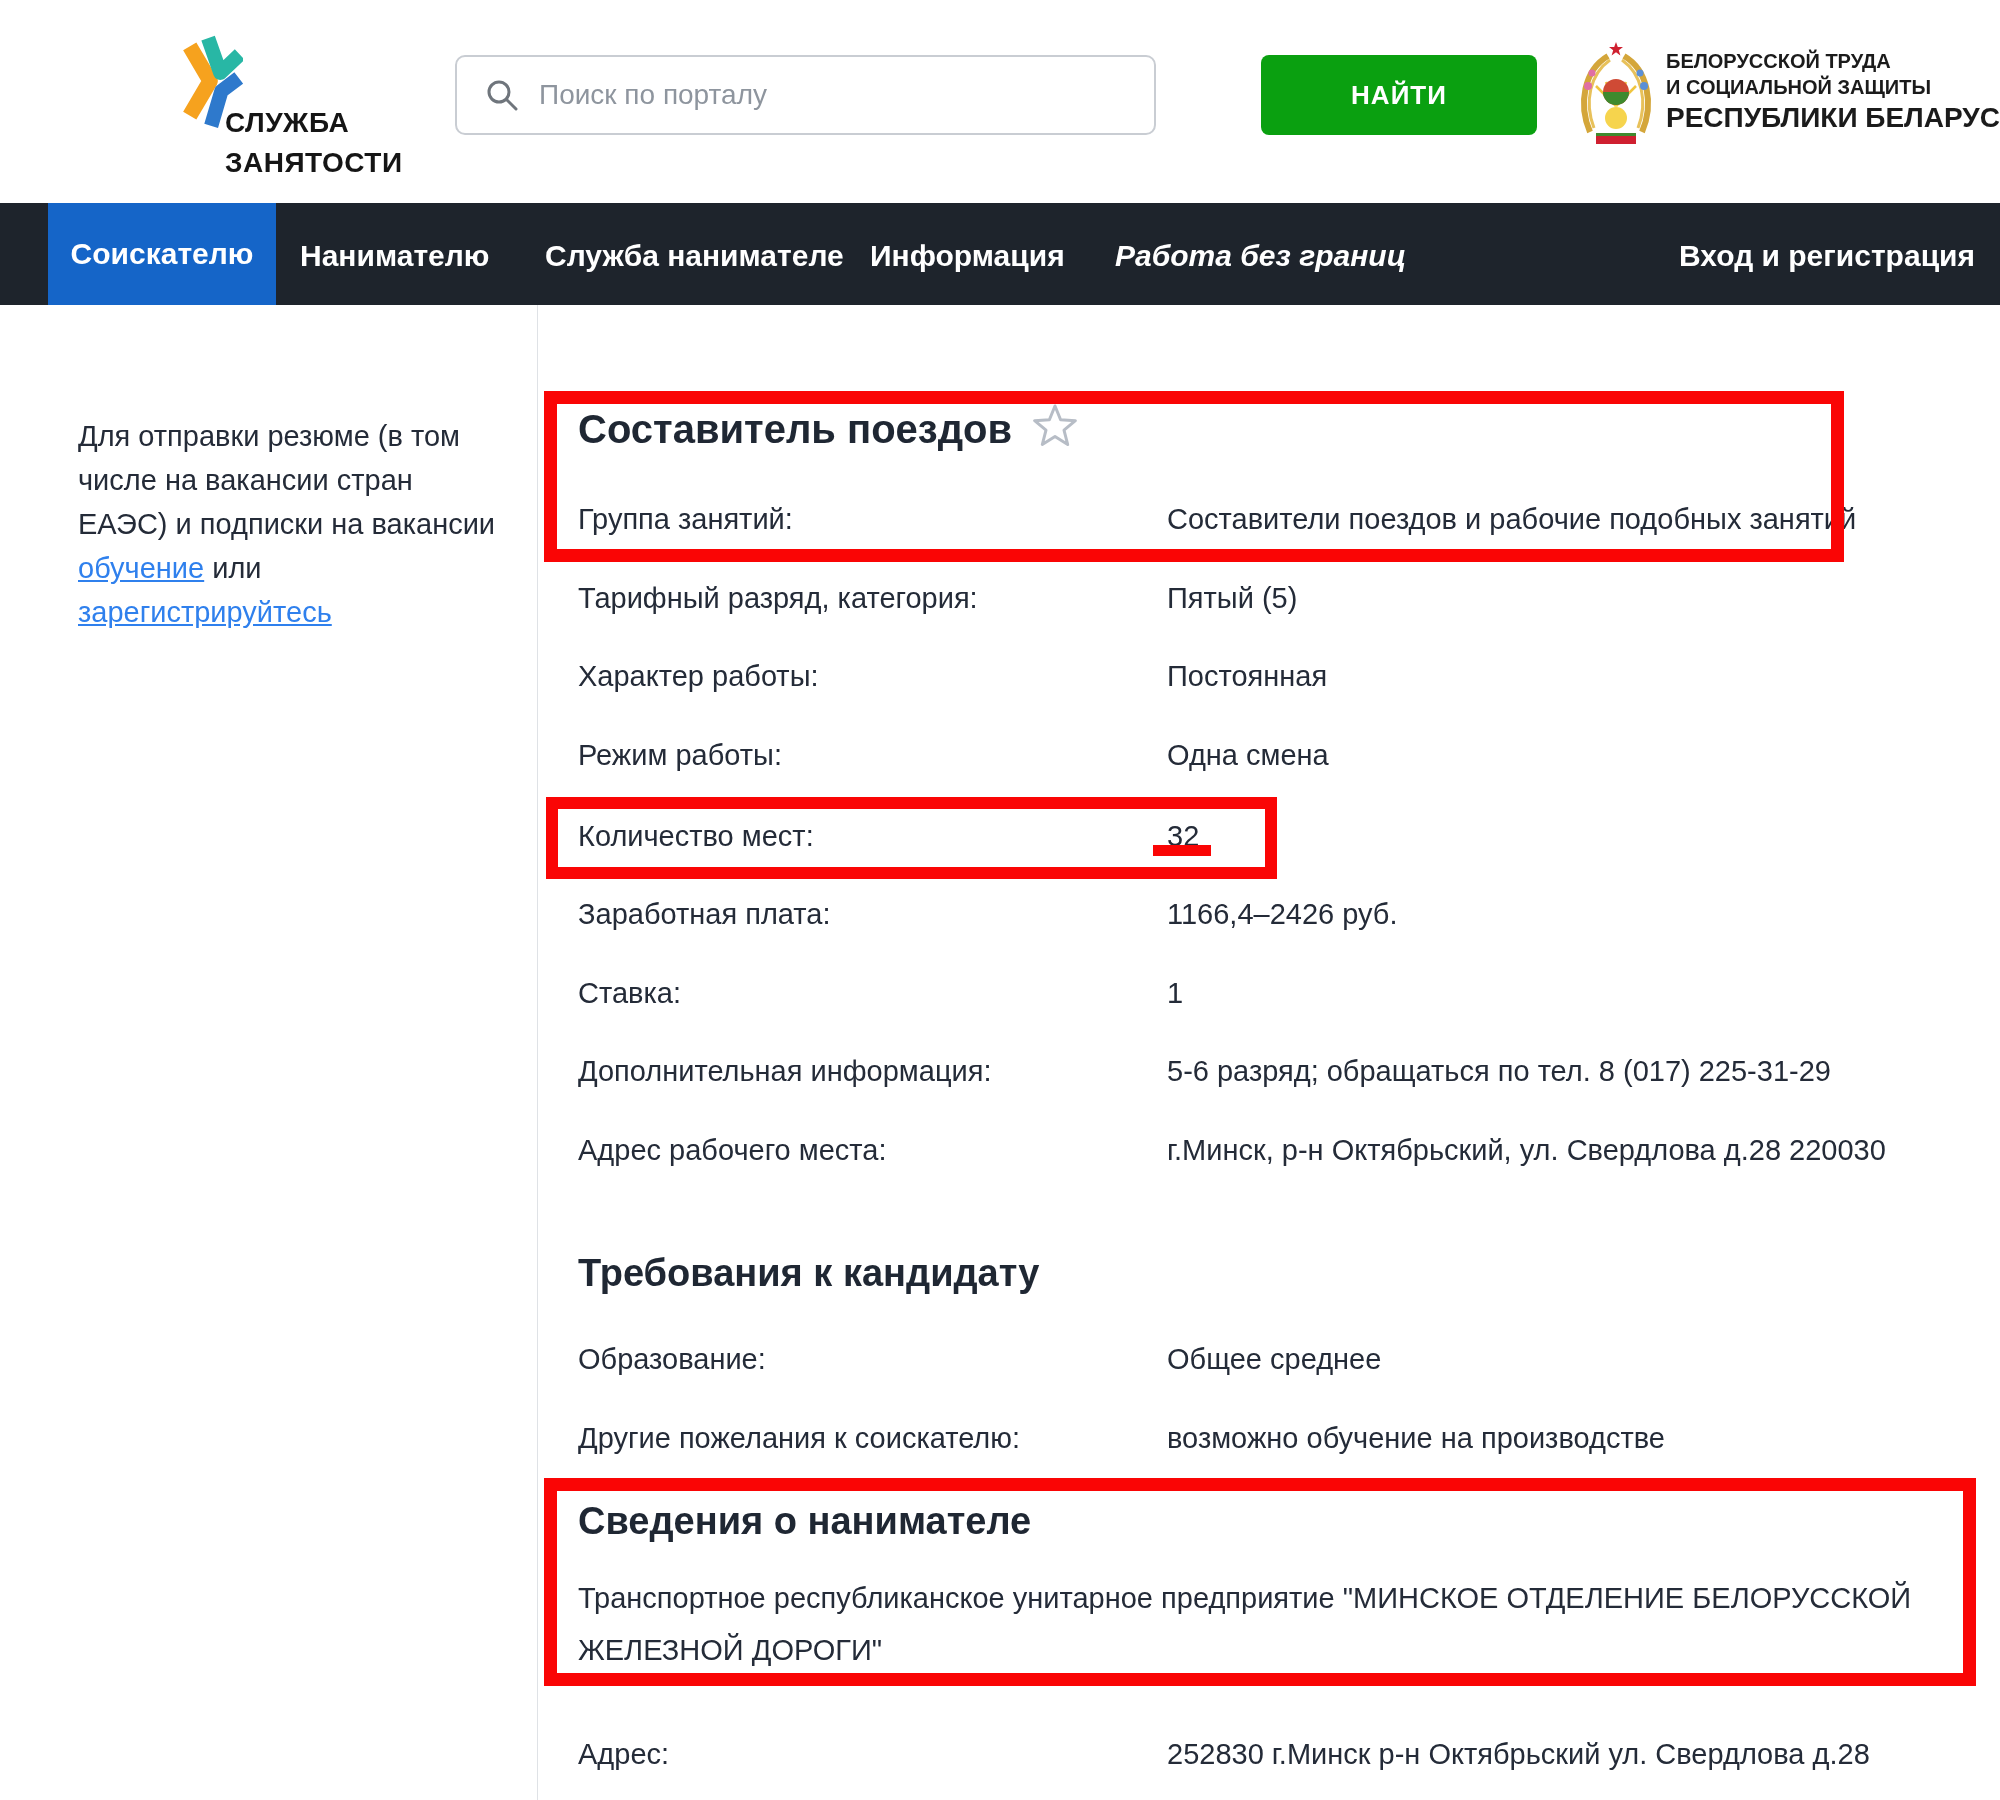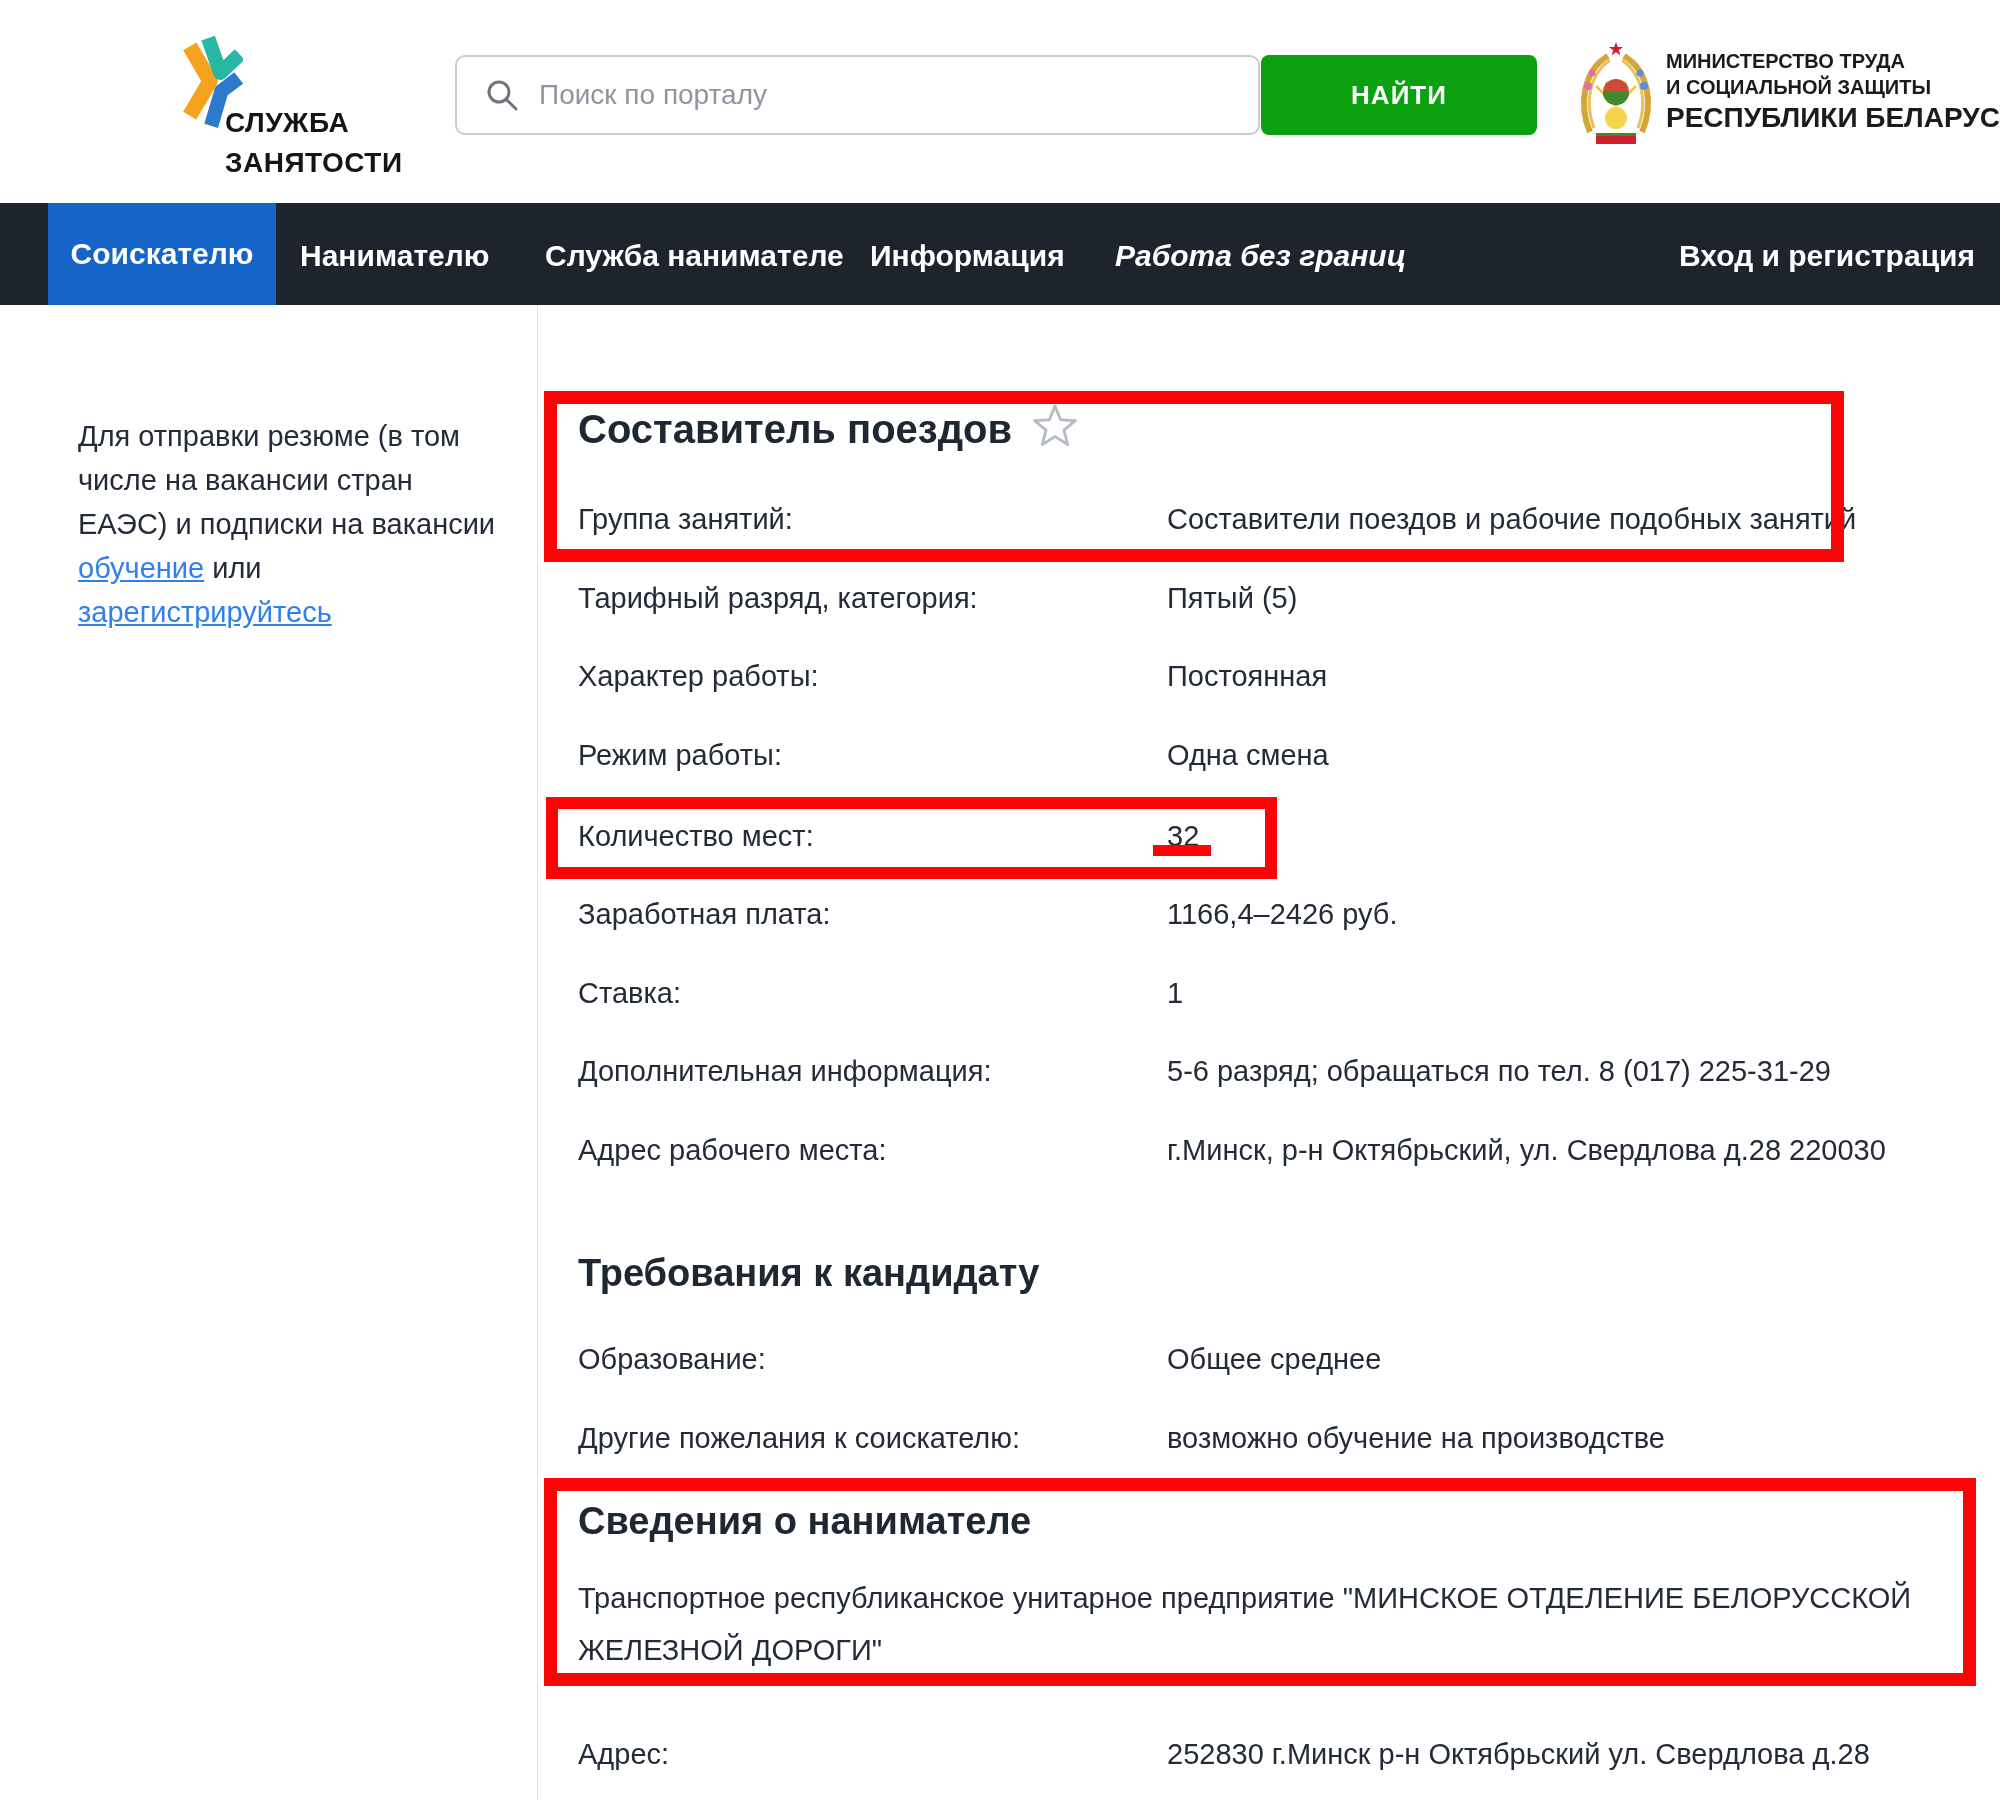--- a/index.html
+++ b/index.html
@@ -6,21 +6,21 @@
   body{
     width:2000px;height:1800px;background:#ffffff;
     font-family:"Liberation Sans",sans-serif;color:#222a36;
   }
   #page{position:relative;width:2000px;height:1800px;overflow:hidden;background:#fff;}
   .abs{position:absolute;}
 
   
   .logo-text{font-size:28px;font-weight:600;color:#151515;line-height:40px;letter-spacing:.5px;}
   .search-box{
-    left:455px;top:55px;width:805px;height:80px;border:2px solid #c9cdd3;border-radius:10px;
+    left:455px;top:55px;width:701px;height:80px;border:2px solid #c9cdd3;border-radius:10px;
     display:flex;align-items:center;box-sizing:border-box;background:#fff;
   }
   .search-box input{
     border:none;outline:none;flex:1;font-size:28px;color:#222a36;background:transparent;
     font-family:"Liberation Sans",sans-serif;
   }
   .search-box input::placeholder{color:#8e959e;}
   .find-btn{
     left:1261px;top:55px;width:276px;height:80px;background:#0aa010;border:none;border-radius:8px;
     color:#fff;font-size:26px;font-weight:bold;letter-spacing:1px;cursor:pointer;
@@ -100,21 +100,21 @@
       <path d="M27,52 a13,13 0 0 0 26,0 z" fill="#3f8a2e"></path>
       <circle cx="40" cy="78" r="11" fill="#f6d44d"></circle>
       <circle cx="12" cy="46" r="4" fill="#e06fa4"></circle>
       <circle cx="16" cy="33" r="3.5" fill="#e06fa4"></circle>
       <circle cx="68" cy="46" r="4" fill="#5b8fd6"></circle>
       <circle cx="64" cy="33" r="3.5" fill="#5b8fd6"></circle>
       <rect x="20" y="93" width="40" height="11" fill="#cf2030"></rect>
       <rect x="20" y="93" width="40" height="3" fill="#3f8a2e"></rect>
     </svg>
   </div>
-  <div class="abs ministry-line" style="left:1666px;top:50px;font-size:20px;font-weight:600;">МИНИСТЕРСТВО ТРУДА</div>
+  <div class="abs ministry-line" style="left:1666px;top:50px;font-size:20px;font-weight:600;">БЕЛОРУССКОЙ ТРУДА</div>
   <div class="abs ministry-line" style="left:1666px;top:76px;font-size:20px;font-weight:600;">И СОЦИАЛЬНОЙ ЗАЩИТЫ</div>
   <div class="abs ministry-line" style="left:1666px;top:102px;font-size:28px;font-weight:600;">РЕСПУБЛИКИ БЕЛАРУСЬ</div>
 
   <div class="abs nav-bar"></div>
   <div class="abs nav-tab-active">
     <span class="nav-item" style="position:static;">Соискателю</span>
   </div>
   <span class="abs nav-item" style="left:300px;">Нанимателю</span>
   <span class="abs nav-item" style="left:545px;">Служба нанимателе</span>
   <span class="abs nav-item" style="left:870px;">Информация</span>

